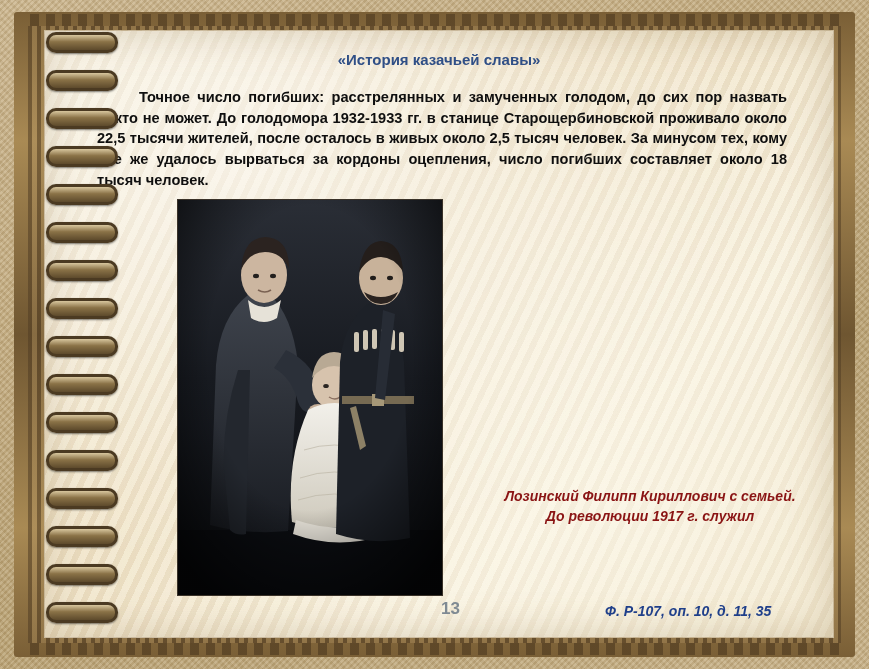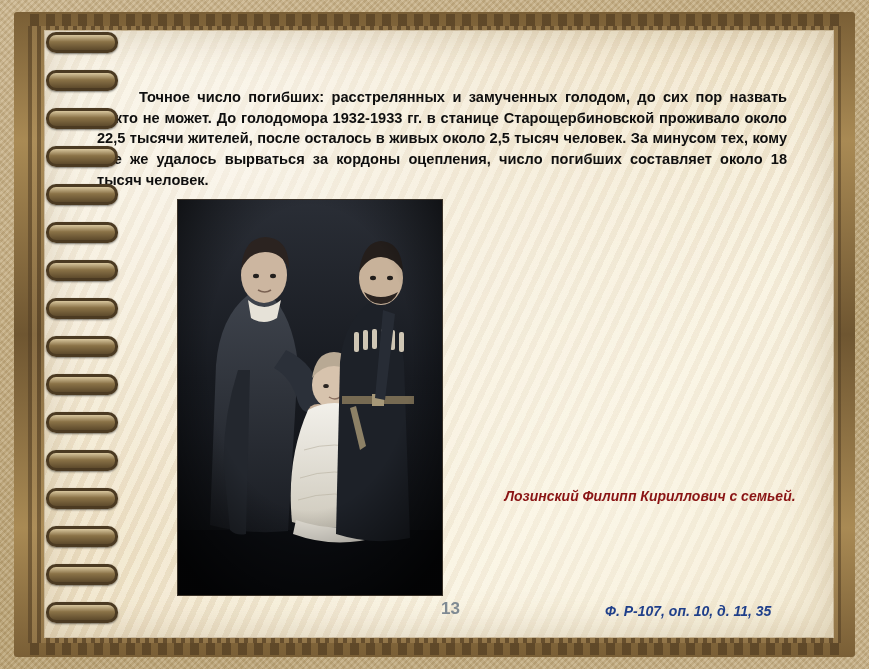--- a/index.html
+++ b/index.html
@@ -165,20 +165,21 @@
 <body>
 
 <div class="slide">
 
   <div class="frame-outer"></div>
   <div class="dash-row top"></div>
   <div class="dash-row bottom"></div>
 
   <div class="page">
 
+    <div class="title">«История казачьей славы»</div>
 
     <div class="body-text">Точное   число погибших: расстрелянных и замученных голодом, до сих пор назвать никто не может. До голодомора 1932-1933 гг. в станице Старощербиновской проживало     около 22,5 тысячи жителей, после осталось в живых около 2,5 тысяч человек. За минусом тех, кому все же удалось вырваться за кордоны оцепления, число погибших составляет около 18 тысяч человек.</div>
 
     <div class="photo">
       <svg width="264" height="395" viewBox="0 0 264 395" xmlns="http://www.w3.org/2000/svg" aria-hidden="true">
         <defs>
           <linearGradient id="bg" x1="0" y1="0" x2="0" y2="1">
             <stop offset="0%" stop-color="#2a2e36"></stop>
             <stop offset="45%" stop-color="#171a20"></stop>
             <stop offset="100%" stop-color="#0e1014"></stop>
@@ -258,20 +259,21 @@
 
           <path d="M205 110 l-8 88 l10 2 l10 -86 z" fill="#272c35"></path>
         </g>
 
         <rect x="0" y="0" width="264" height="395" fill="url(#vign)"></rect>
       </svg>
     </div>
 
     <div class="caption">
       <div>Лозинский Филипп Кириллович с семьей.</div>
+      <div>До революции 1917 г. служил</div>
     </div>
 
     <div class="page-number">13</div>
     <div class="source-ref">Ф. Р-107, оп. 10, д. 11, 35</div>
 
   </div>
 
   <div class="spiral">
     <div class="ring" style="top:6px"></div>
     <div class="ring" style="top:44px"></div>

